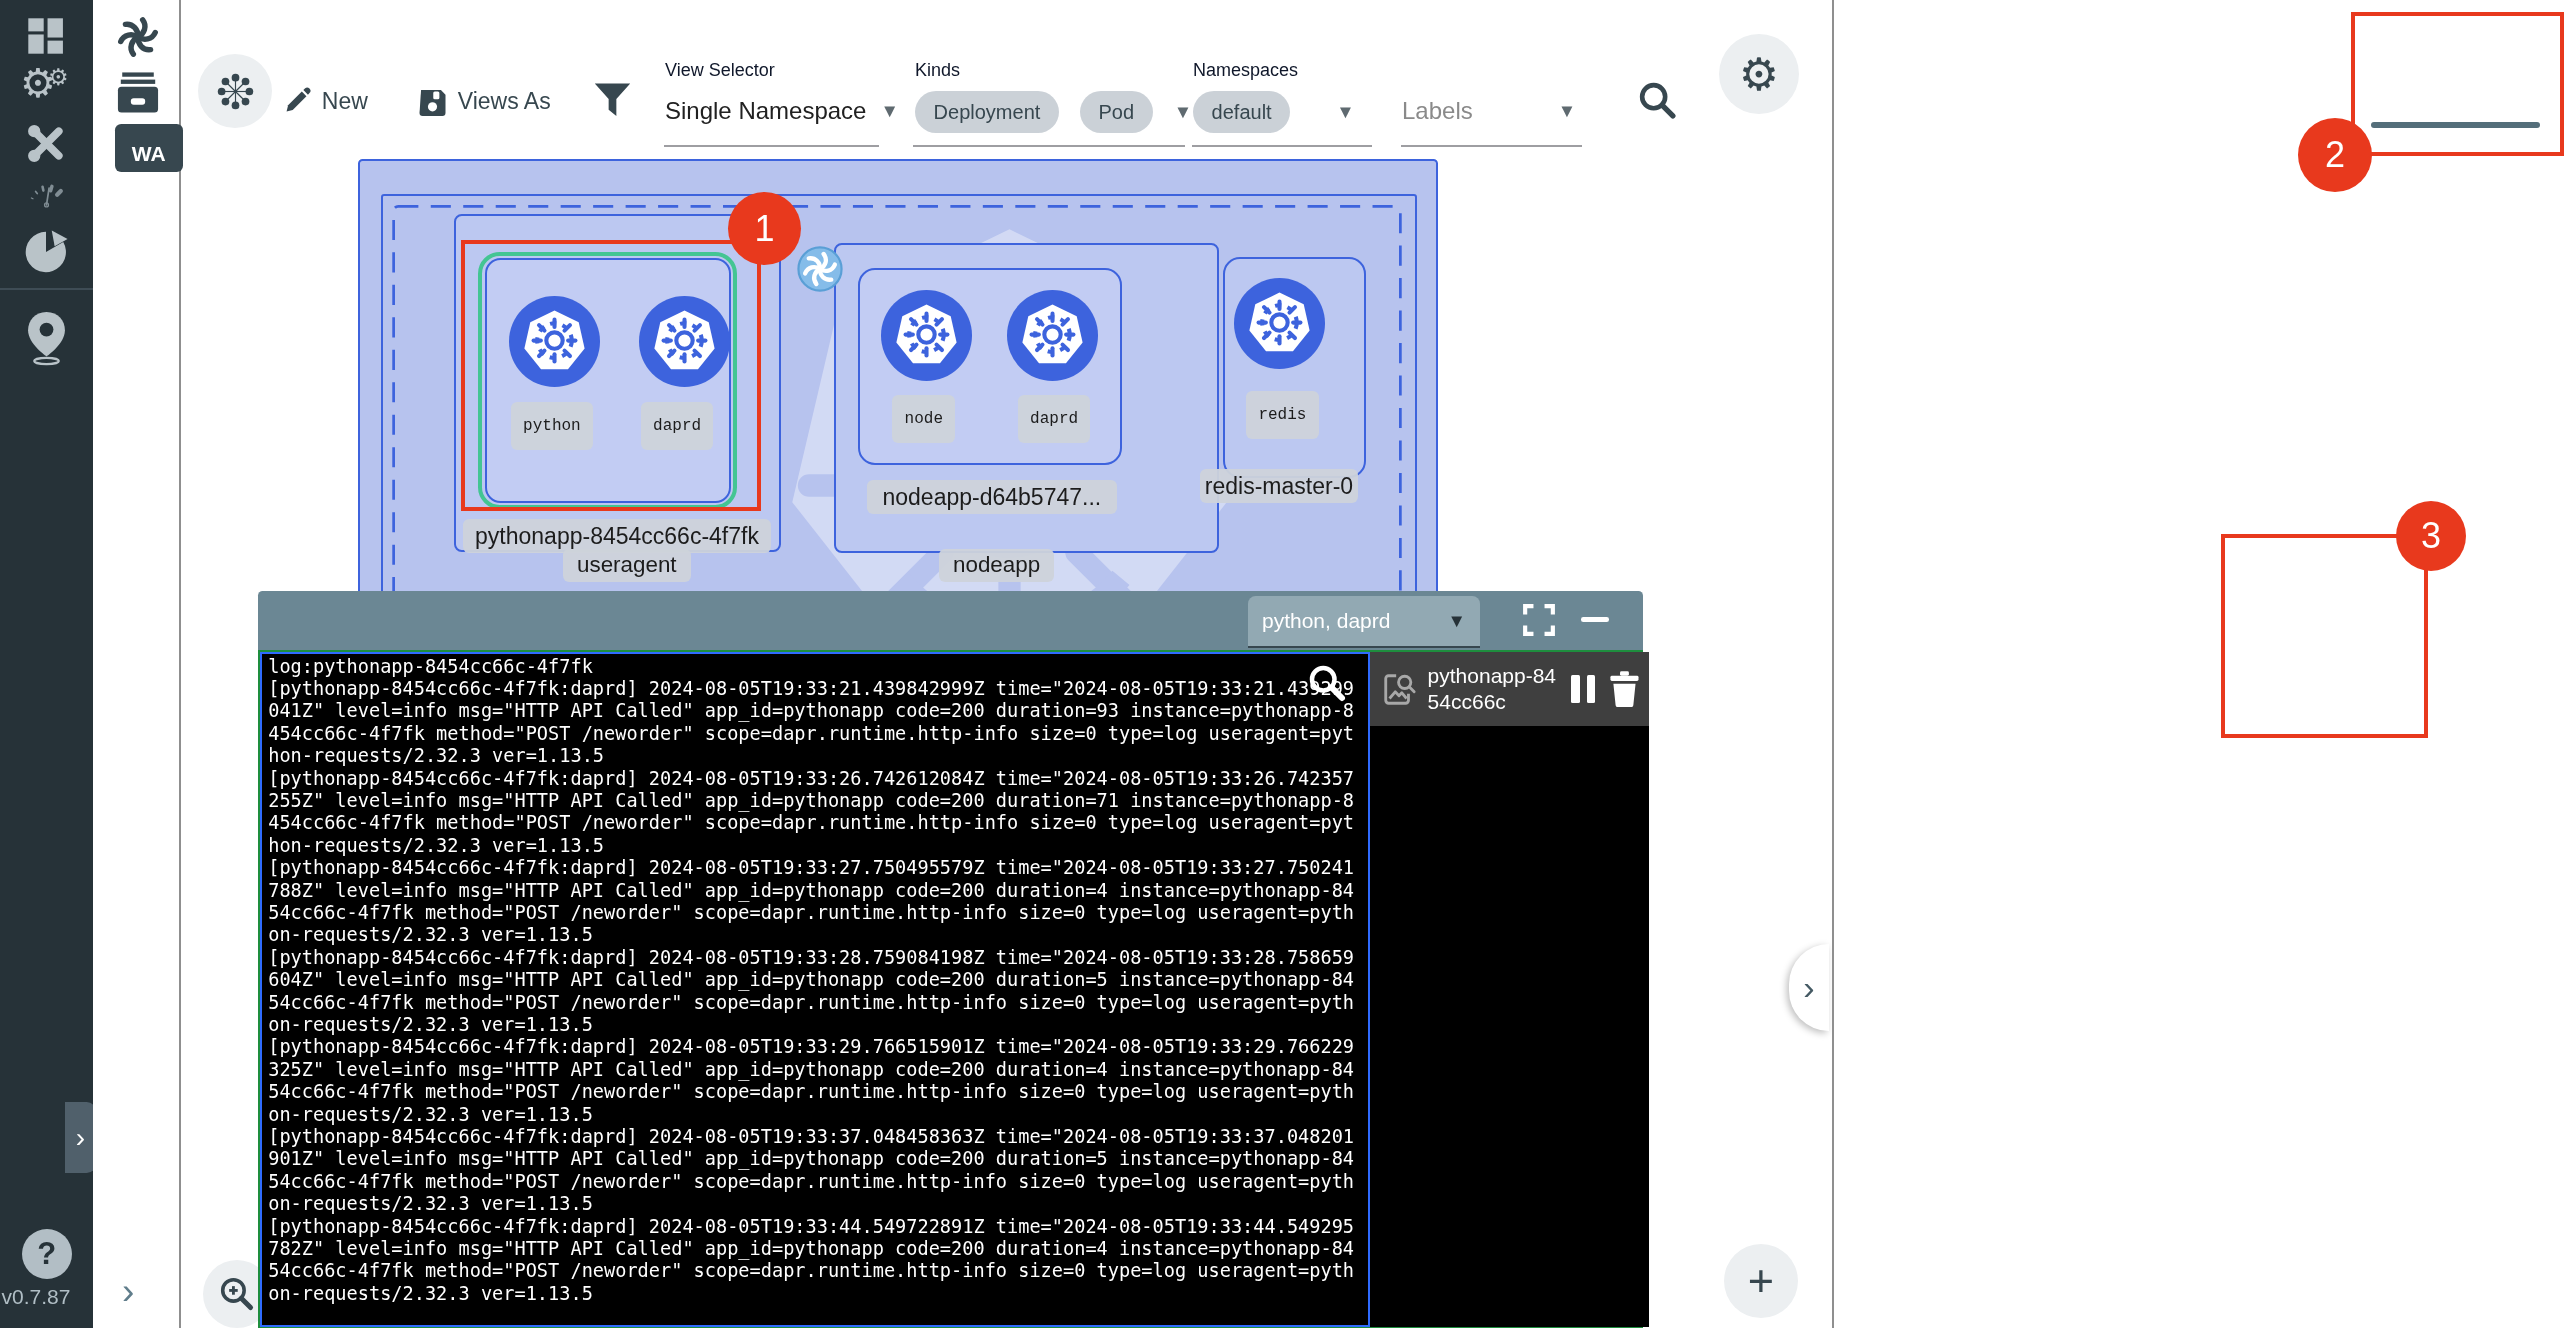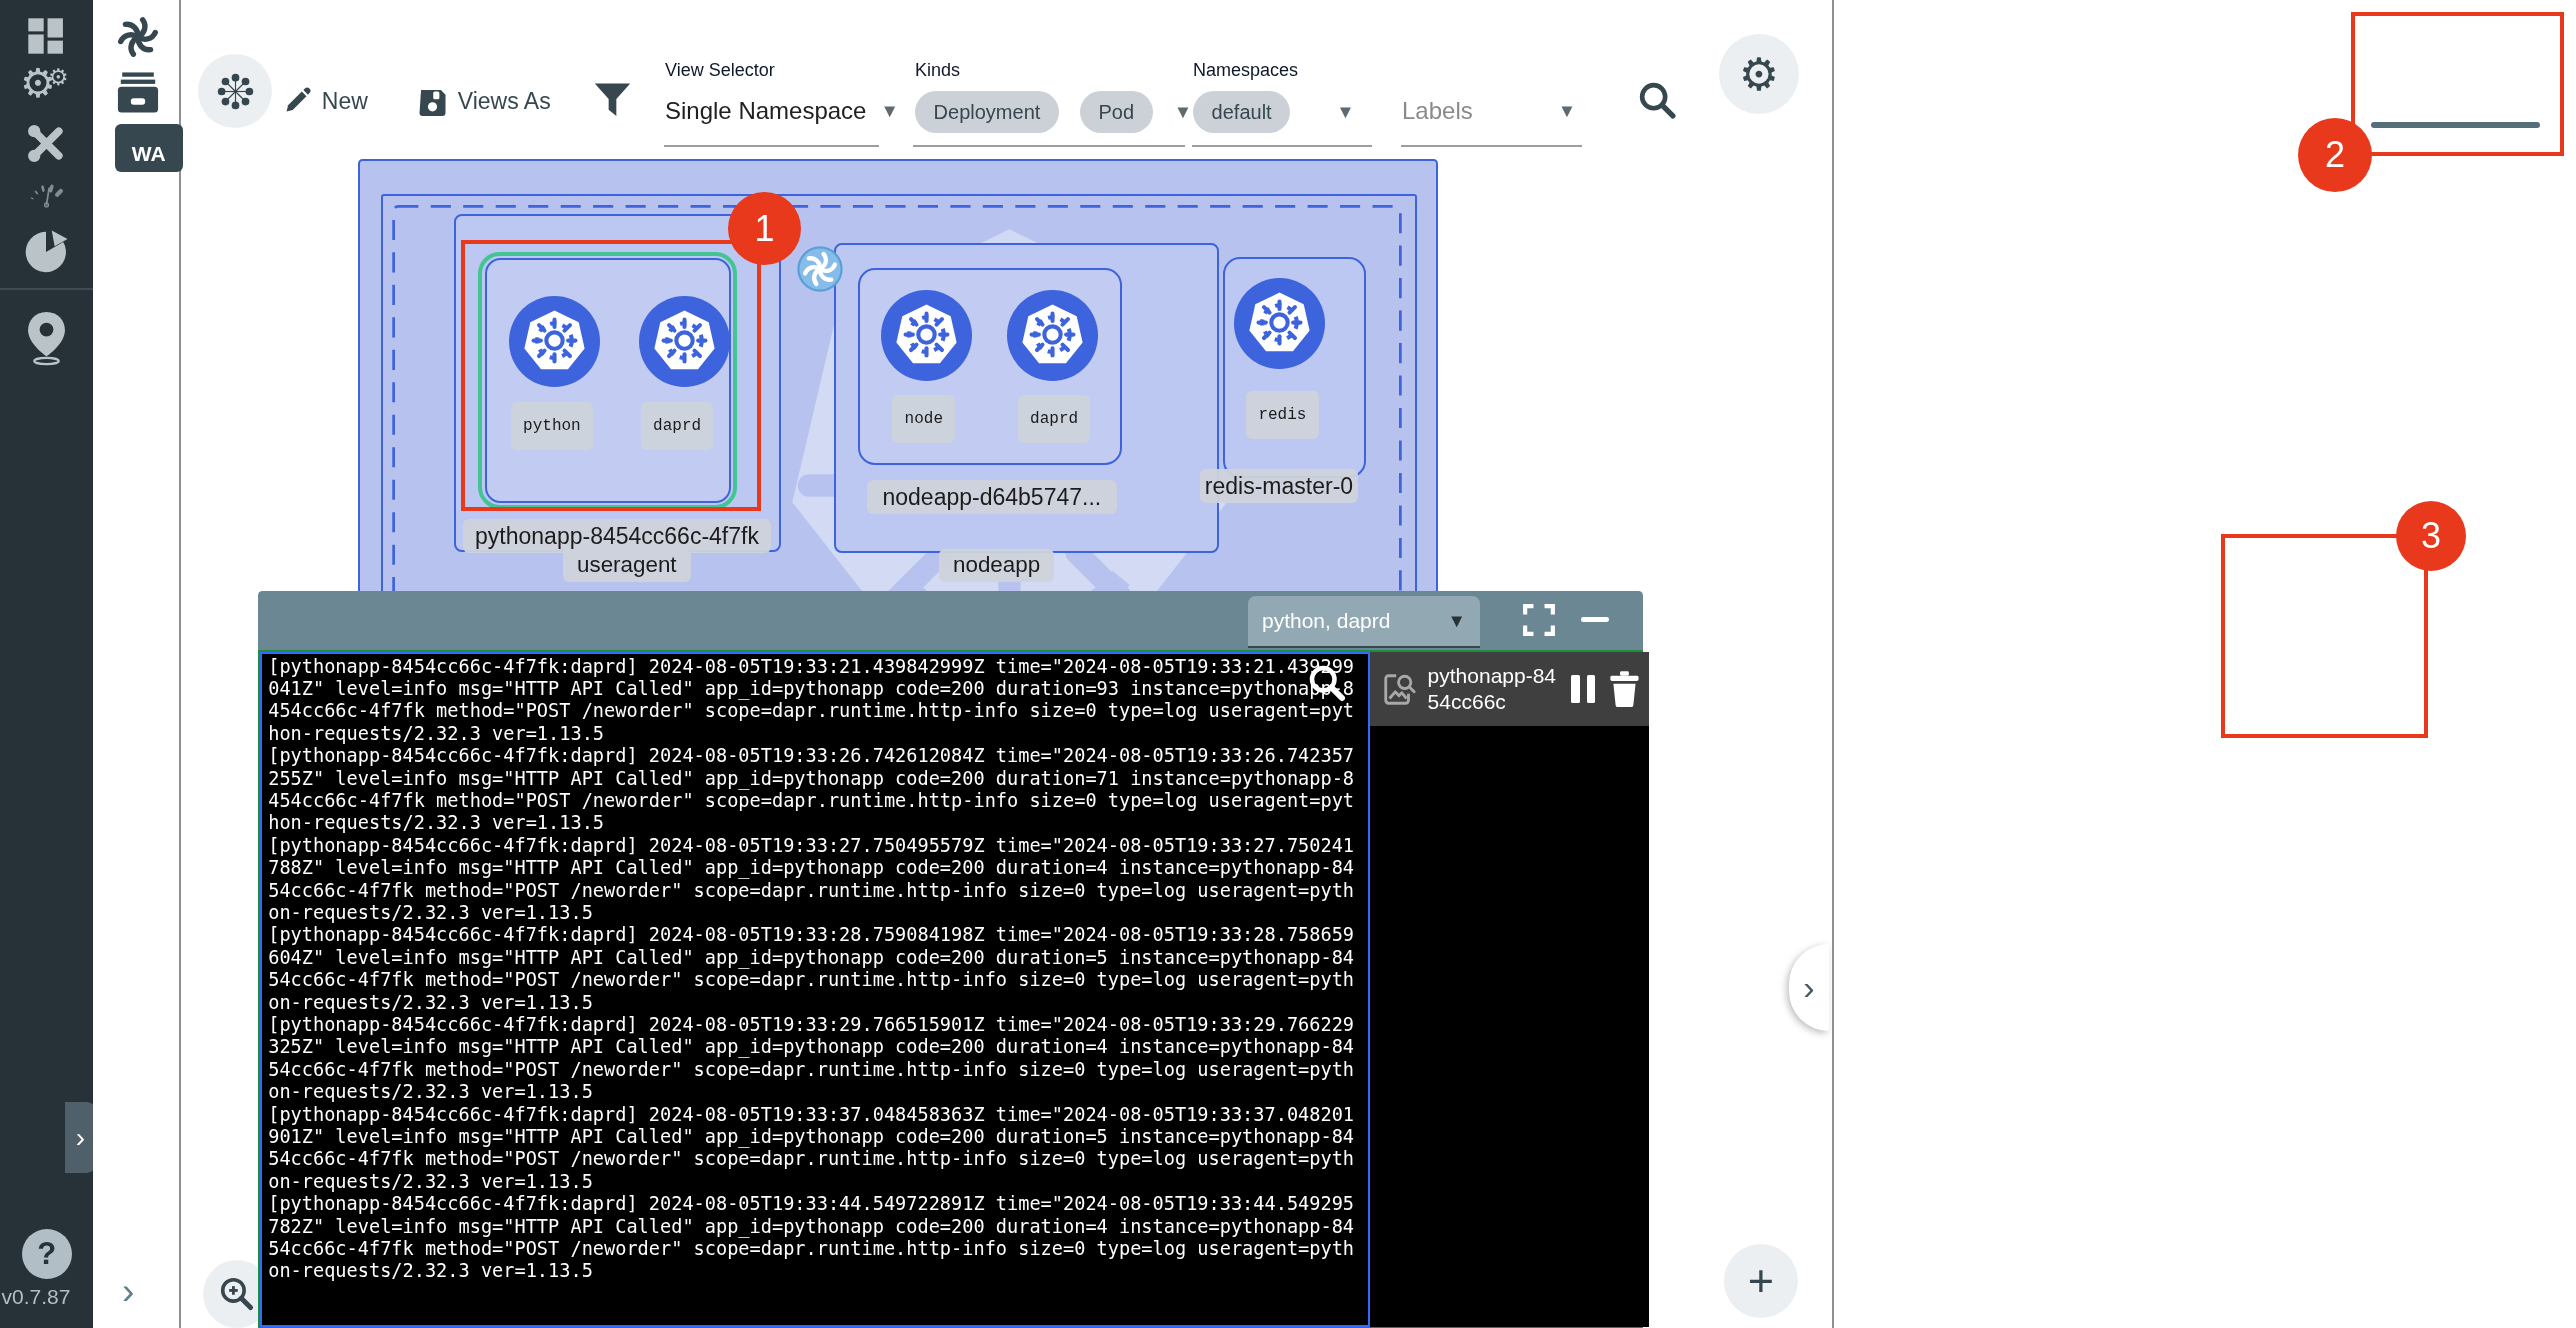--- a/index.html
+++ b/index.html
@@ -430,20 +430,21 @@
             <path d="M46,34 V46 H34"></path>
             <path d="M18,46 H6 V34"></path>
           </g>
         </svg>
     </span>
     <div id="term-min"></div>
   </div>
   <div id="term-body">
     <div id="log-pane">
       <div id="log-text">
+        <div>log:pythonapp-8454cc66c-4f7fk</div>
         <div>[pythonapp-8454cc66c-4f7fk:daprd] 2024-08-05T19:33:21.439842999Z time="2024-08-05T19:33:21.439299041Z" level=info msg="HTTP API Called" app_id=pythonapp code=200 duration=93 instance=pythonapp-8454cc66c-4f7fk method="POST /neworder" scope=dapr.runtime.http-info size=0 type=log useragent=python-requests/2.32.3 ver=1.13.5</div>
         <div>[pythonapp-8454cc66c-4f7fk:daprd] 2024-08-05T19:33:26.742612084Z time="2024-08-05T19:33:26.742357255Z" level=info msg="HTTP API Called" app_id=pythonapp code=200 duration=71 instance=pythonapp-8454cc66c-4f7fk method="POST /neworder" scope=dapr.runtime.http-info size=0 type=log useragent=python-requests/2.32.3 ver=1.13.5</div>
         <div>[pythonapp-8454cc66c-4f7fk:daprd] 2024-08-05T19:33:27.750495579Z time="2024-08-05T19:33:27.750241788Z" level=info msg="HTTP API Called" app_id=pythonapp code=200 duration=4 instance=pythonapp-8454cc66c-4f7fk method="POST /neworder" scope=dapr.runtime.http-info size=0 type=log useragent=python-requests/2.32.3 ver=1.13.5</div>
         <div>[pythonapp-8454cc66c-4f7fk:daprd] 2024-08-05T19:33:28.759084198Z time="2024-08-05T19:33:28.758659604Z" level=info msg="HTTP API Called" app_id=pythonapp code=200 duration=5 instance=pythonapp-8454cc66c-4f7fk method="POST /neworder" scope=dapr.runtime.http-info size=0 type=log useragent=python-requests/2.32.3 ver=1.13.5</div>
         <div>[pythonapp-8454cc66c-4f7fk:daprd] 2024-08-05T19:33:29.766515901Z time="2024-08-05T19:33:29.766229325Z" level=info msg="HTTP API Called" app_id=pythonapp code=200 duration=4 instance=pythonapp-8454cc66c-4f7fk method="POST /neworder" scope=dapr.runtime.http-info size=0 type=log useragent=python-requests/2.32.3 ver=1.13.5</div>
         <div>[pythonapp-8454cc66c-4f7fk:daprd] 2024-08-05T19:33:37.048458363Z time="2024-08-05T19:33:37.048201901Z" level=info msg="HTTP API Called" app_id=pythonapp code=200 duration=5 instance=pythonapp-8454cc66c-4f7fk method="POST /neworder" scope=dapr.runtime.http-info size=0 type=log useragent=python-requests/2.32.3 ver=1.13.5</div>
         <div>[pythonapp-8454cc66c-4f7fk:daprd] 2024-08-05T19:33:44.549722891Z time="2024-08-05T19:33:44.549295782Z" level=info msg="HTTP API Called" app_id=pythonapp code=200 duration=4 instance=pythonapp-8454cc66c-4f7fk method="POST /neworder" scope=dapr.runtime.http-info size=0 type=log useragent=python-requests/2.32.3 ver=1.13.5</div>
       </div>
     </div>
     <div id="sessions">

